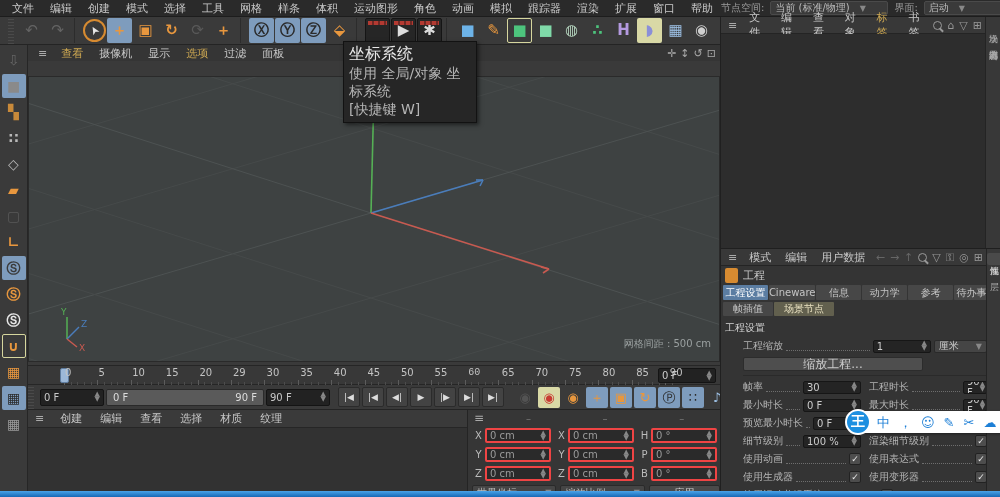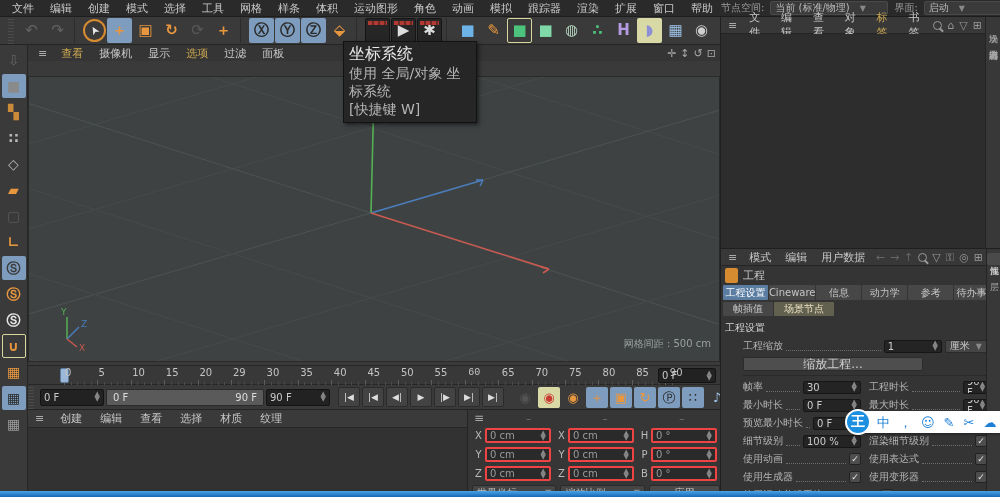--- a/index.html
+++ b/index.html
@@ -130,21 +130,21 @@
   #am-section { font-size:10px; color:#d5d5d5; padding:4px 0 2px 4px; }
   #am-fields { padding:0 14px 0 22px; }
   .frow { display:flex; gap:8px; height:18px; align-items:center; }
   .fcell { display:flex; align-items:center; flex:1; min-width:0; overflow:hidden; }
   .fcell .lab { color:#b5b5b5; font-size:10px; white-space:nowrap; }
   .fcell .dots { flex:1; border-bottom:1px dotted #6e6e6e; margin:0 3px; height:9px; min-width:4px; }
   .fbox { height:13px; background:#242424; border:1px solid #161616; border-radius:2px; color:#ccc; font-size:10px;
     display:flex; align-items:center; padding:0 3px; width:58px; flex:0 0 auto; }
   .fcell.clip .fbox { width:24px; overflow:hidden; }
   .funit { height:13px; background:#454545; border:1px solid #2a2a2a; border-radius:2px; color:#ccc; font-size:10px;
-    display:flex; align-items:center; padding:0 4px; margin-left:3px; gap:6px; flex:0 0 auto; }
+    display:flex; align-items:center; padding:0 4px; margin-left:3px; gap:17px; flex:0 0 auto; }
   .fbtn { height:14px; background:#4e4e4e; border:1px solid #2c2c2c; border-radius:2px; color:#ccc; font-size:12px;
     display:flex; align-items:center; justify-content:center; width:180px; margin:1px 0; }
   .cb { width:12px; height:12px; background:#4d4d4d; border:1px solid #222; border-radius:2px; color:#e8e8e8;
     font-size:9px; display:flex; align-items:center; justify-content:center; flex:0 0 auto; }
   .fdivider { border-top:1px solid #2a2a2a; margin:2px 0; }
 
   
   #imebar { position:absolute; left:845px; top:409px; height:26px; z-index:60; display:flex; align-items:center; }
   #ime-logo { width:26px; height:26px; border-radius:50%; background:#1d8fe0; color:#fff; font-size:14px; font-weight:bold;
     display:flex; align-items:center; justify-content:center; border:2px solid #fff; z-index:2; }

